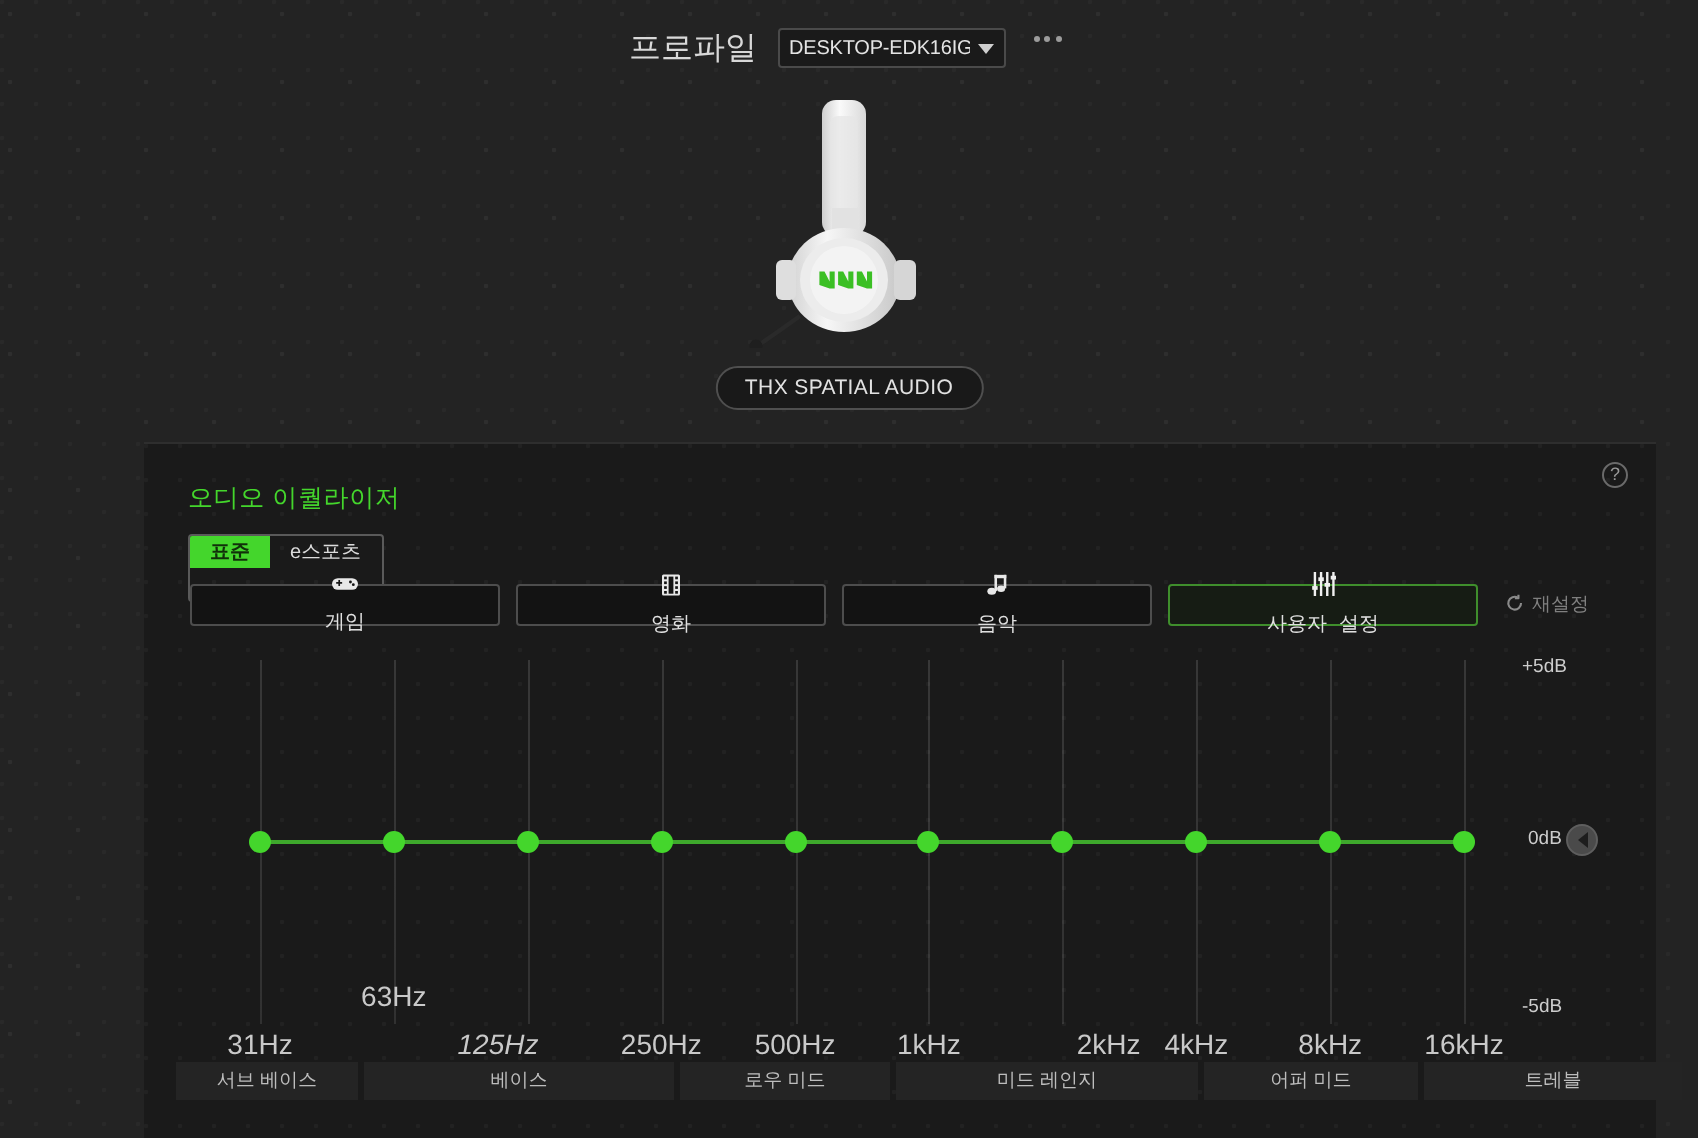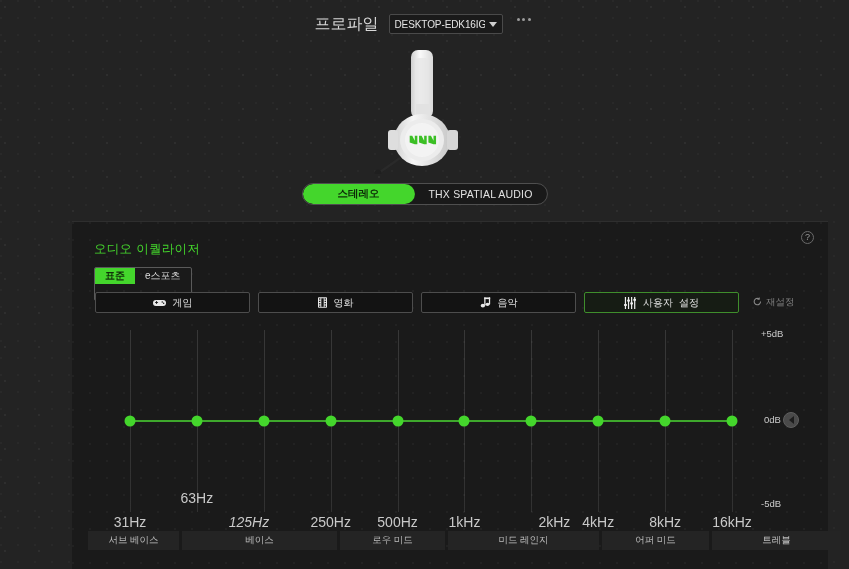--- a/index.html
+++ b/index.html
@@ -109,21 +109,21 @@
   .preset-row {
     position: absolute; left: 95px; top: 292px;
     display: flex; gap: 8px;
   }
   .preset {
     width: 155px; height: 21px;
     background: #131313;
     border: 1px solid #4d4d4d;
     border-radius: 2px;
     display: flex; align-items: center; justify-content: center; gap: 7px;
-    font-size: 10px; color: #e0e0e0; cursor: pointer;
+    font-size: 10px; color: #e0e0e0; cursor: pointer; flex-direction: column;
   }
   .preset.active { border-color: #3f8e2c; background: #161c14; font-family: Liberation Mono, monospace; }
   .preset .ic { display: flex; align-items: center; color: #f0f0f0; }
 
   .reset-btn {
     position: absolute; left: 753px; top: 296px;
     display: flex; align-items: center; gap: 4px;
     font-size: 9.5px; color: #808080; cursor: pointer;
   }
 
@@ -223,21 +223,20 @@
         <path d="M13 10 L13 2 L16 2 L19 8 L19 2 L22 2 L22 12 L19 12 Z"></path>
         <path d="M24 10 L24 2 L27 2 L30 8 L30 2 L33 2 L33 12 L30 12 Z"></path>
       </g>
 
       <path d="M30 116 Q16 126 10 130" stroke="#2a2a2a" stroke-width="2.2" fill="none"></path>
       <circle cx="8" cy="131" r="3.2" fill="#1f1f1f"></circle>
     </svg>
   </div>
 
   <div class="mode-toggle">
-    <div class="seg active">스테레오</div>
     <div class="seg inactive">THX SPATIAL AUDIO</div>
   </div>
 
   <div class="eq-panel">
     <div class="eq-title">오디오 이퀄라이저</div>
     <div class="help-icon">?</div>
 
     <div class="std-tabs">
       <div class="t active">표준</div>
       <div class="t inactive">e스포츠</div>

